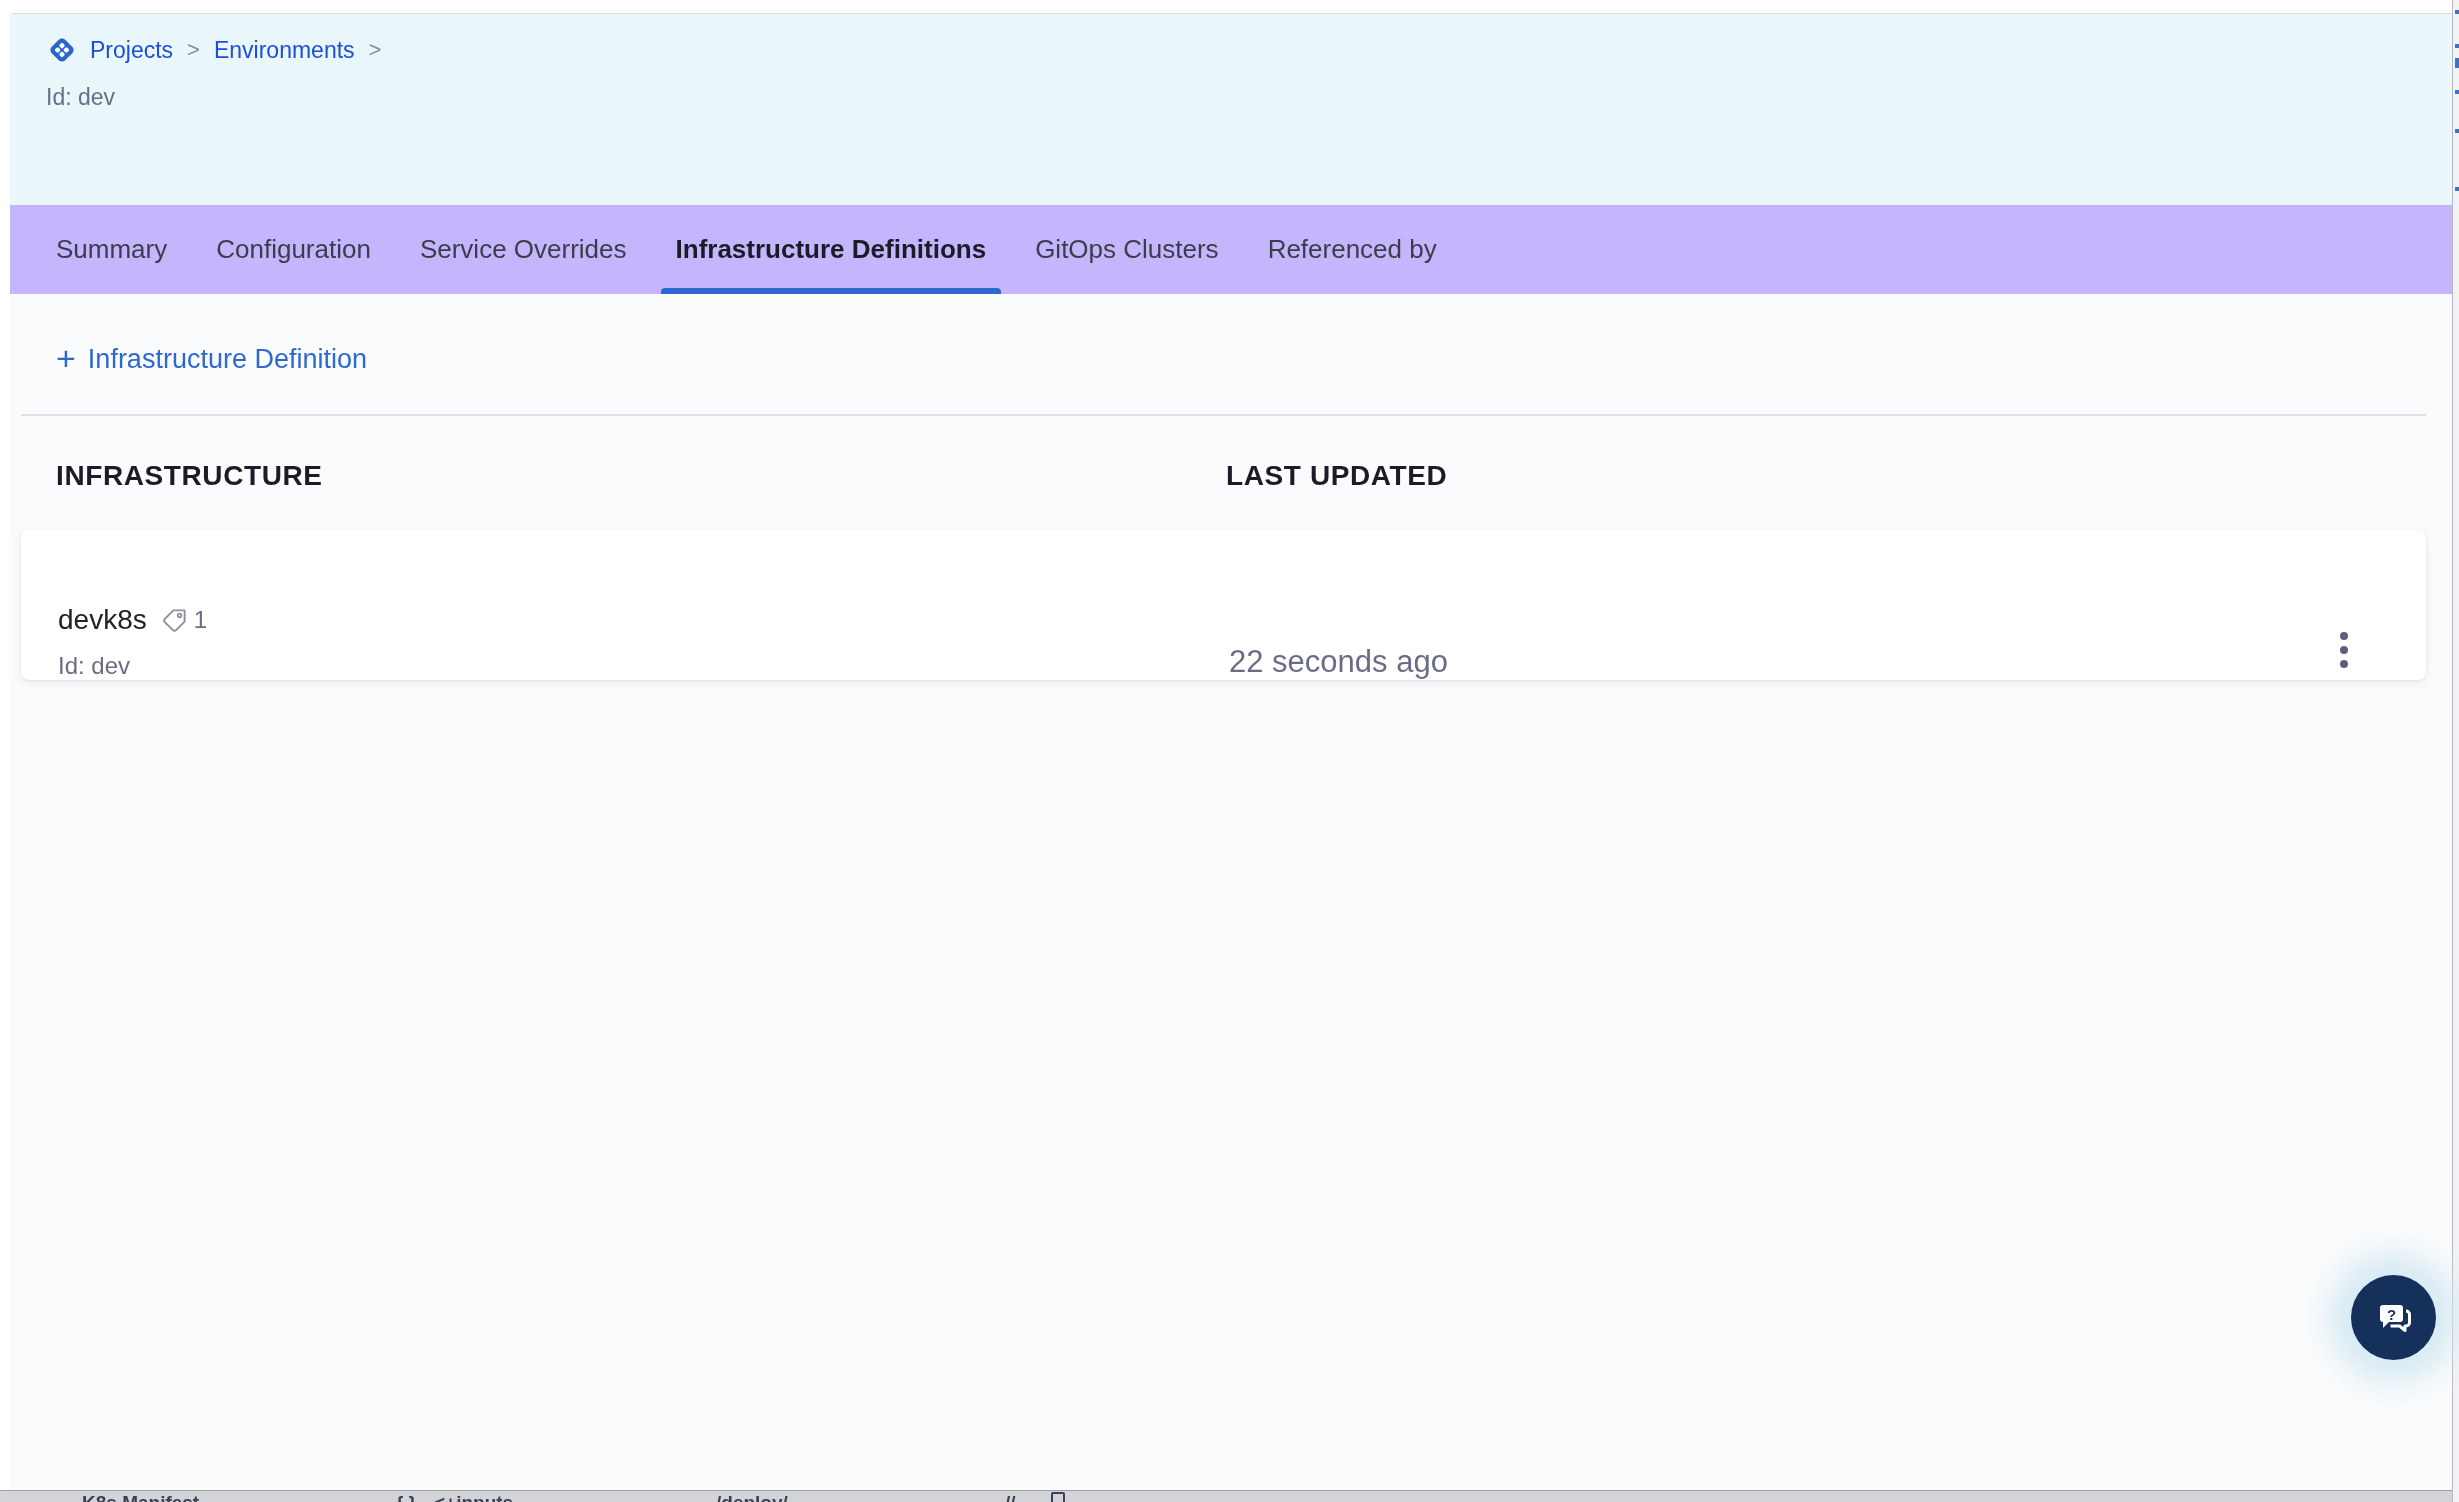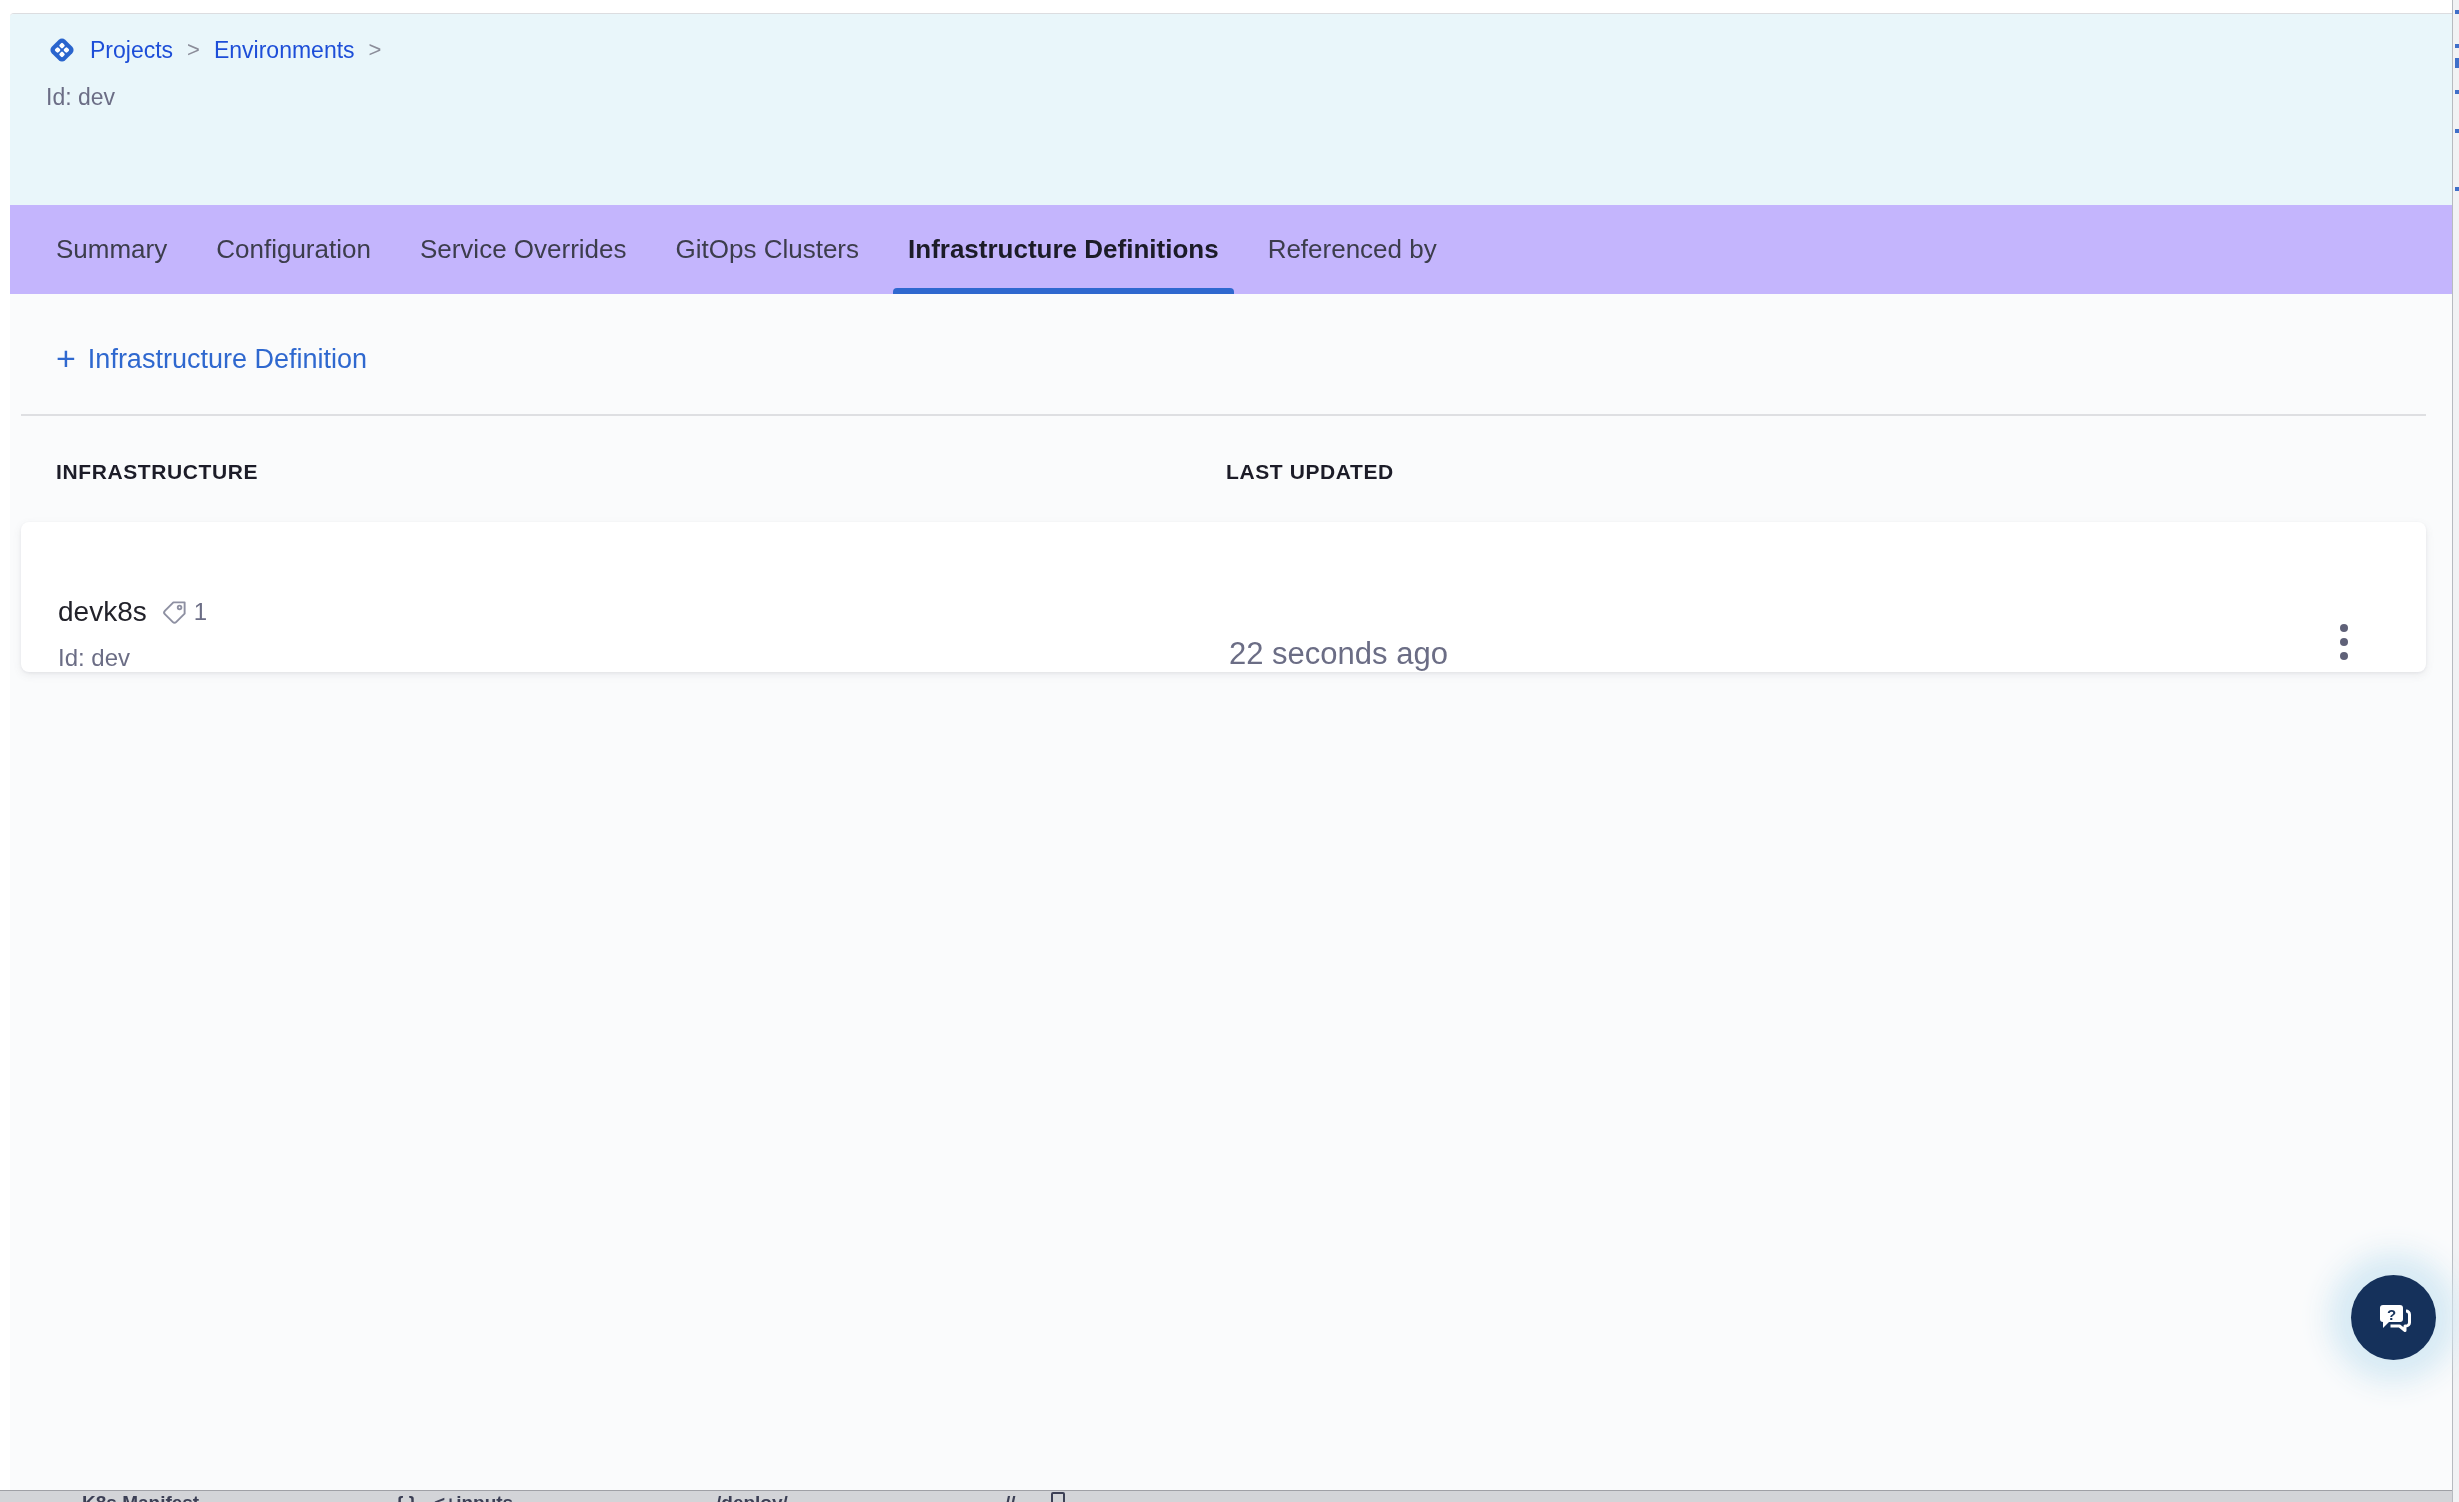--- a/index.html
+++ b/index.html
@@ -48,21 +48,21 @@
                        background:#2f68cf; border-radius:4px 4px 0 0; }
 
   
   .content { position:relative; }
   .add-btn { display:inline-flex; align-items:center; margin:48px 0 0 46px; color:#2f68cf;
              font-size:27px; font-weight:500; cursor:pointer; }
   .add-btn .plus { font-size:34px; font-weight:400; margin-right:12px; line-height:1; position:relative; top:-1px; }
   .divider { height:2px; background:#dedfe2; margin:38px 26px 0 11px; }
 
   .thead { display:flex; padding:44px 26px 0 46px; }
-  .th { font-size:21px; font-weight:700; color:#1c1c28; letter-spacing:0.6px; }
+  .th { font-size:28px; font-weight:700; color:#1c1c28; letter-spacing:0.6px; }
   .th-infra { width:1170px; }
 
   .card { margin:38px 26px 0 11px; height:150px; background:#ffffff; border-radius:8px;
           box-shadow:0 1px 3px rgba(40,41,61,.06), 0 3px 9px rgba(96,97,112,.10);
           display:flex; align-items:flex-end; padding:0 50px 0 37px; cursor:pointer; }
   .cell-infra { width:1171px; }
   .infra-name-row { display:flex; align-items:center; }
   .infra-name { font-size:28px; font-weight:500; color:#22222a; }
   .infra-id { margin-top:16px; font-size:24px; color:#6b6d85; }
   .cell-updated { flex:1; font-size:31px; color:#6b6d85; }
@@ -130,26 +130,26 @@
       </div>
 
       <div class="tab">
         <span>Configuration</span>
       </div>
 
       <div class="tab">
         <span>Service Overrides</span>
       </div>
 
-      <div class="tab">
-        <span>GitOps Clusters</span>
-      </div>
-
       <div class="tab active">
         <span>Infrastructure Definitions</span>
+      </div>
+
+      <div class="tab">
+        <span>GitOps Clusters</span>
       </div>
 
       <div class="tab">
         <span>Referenced by</span>
       </div>
     </div>
 
   <div class="content">
 
     <div class="add-btn">

